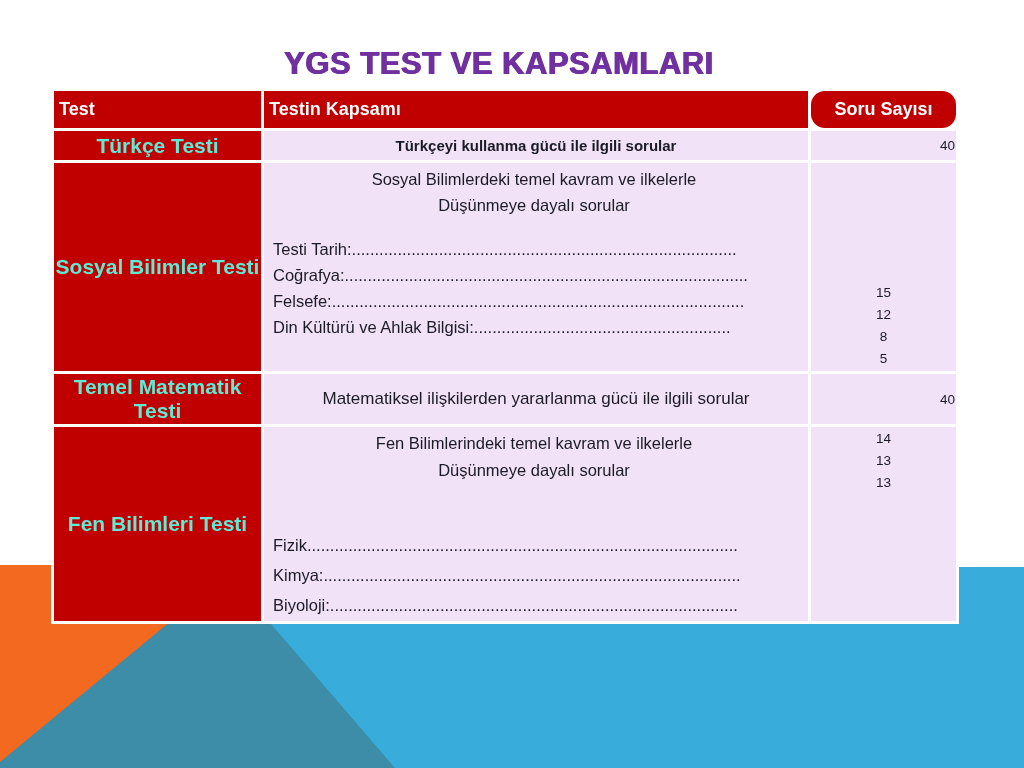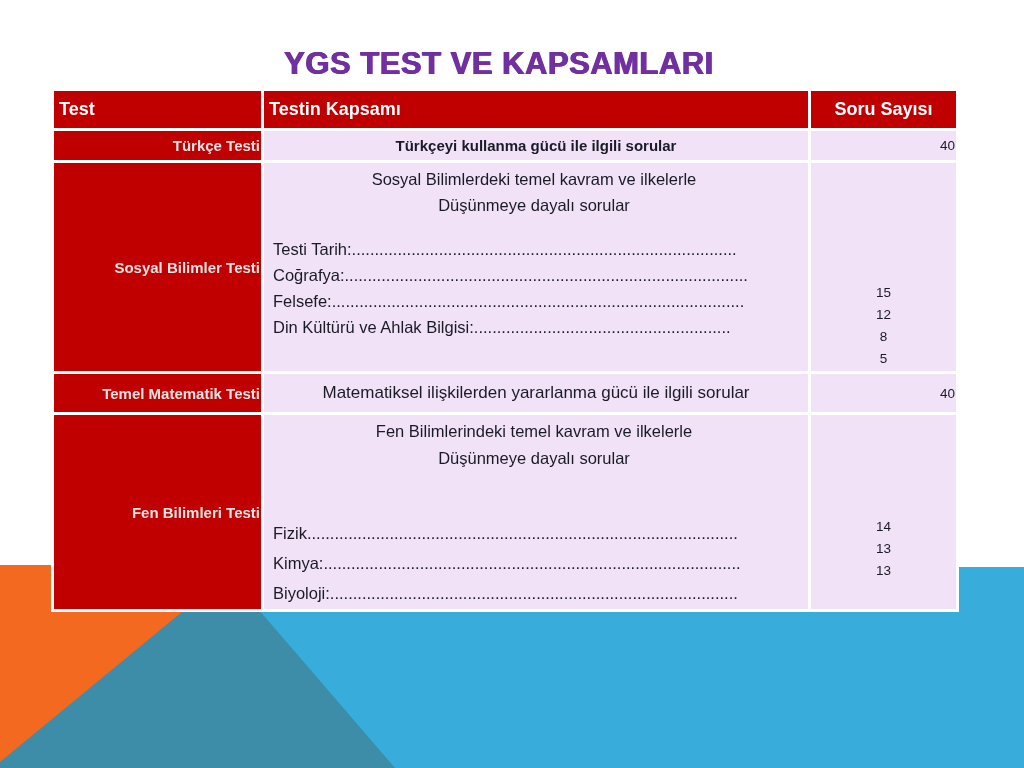--- a/index.html
+++ b/index.html
@@ -28,48 +28,48 @@
   table.ygs{
     border-collapse:separate;border-spacing:3px;
     table-layout:fixed;width:908px;background:#ffffff;
   }
   col.c1{width:207px;} col.c2{width:544px;} col.c3{width:145px;}
   td{vertical-align:middle;overflow:hidden;}
   .red-cell{background:var(--c-red);color:#ffffff;}
   .lav-cell{background:var(--c-lavender);color:var(--c-ink);}
   tr.hdr td{height:35px;font-size:18px;font-weight:700;}
   td.hdr-left{padding-left:5px;}
-  td.hdr-center{text-align:center;}
+  td.hdr-center{text-align:center;border-radius:14px;}
   tr.r-thin td{height:27px;}
   tr.r-mid td{height:36px;}
   tr.r-sosyal td{height:180px;vertical-align:top;}
   tr.r-fen td{height:190px;vertical-align:top;}
   .test-name{
-    text-align:right;font-weight:700;font-size:15px;color:#e5e5e5;
+    text-align:center;font-weight:700;font-size:21px;color:#5eead4;
   }
   td.red-cell.v-center{vertical-align:middle;}
   .scope-small{
     text-align:center;font-weight:700;font-size:15px;line-height:27px;
   }
   .scope-reg{
     text-align:center;font-size:17px;
   }
   .count{
     text-align:right;font-size:13.5px;line-height:27px;
   }
   .scope-block{padding:2px 12px 0 8px;}
   .scope-center-line{text-align:center;font-size:16.5px;line-height:26px;white-space:nowrap;}
   .r-fen .scope-center-line{line-height:27px;}
   .gap-sosyal{height:18px;}
   .gap-fen{height:46px;}
   .dotline{font-size:16.5px;line-height:26px;white-space:nowrap;overflow:hidden;text-align:left;}
   .r-fen .dotline{line-height:30px;}
   .counts-col{display:flex;flex-direction:column;align-items:center;font-size:13.5px;line-height:22px;}
   .counts-col.sosyal{padding-top:76px;margin-top:42px;}
-  .counts-col.fen{padding-top:100px;}
+  .counts-col.fen{}
 </style>
 </head>
 <body>
 
 <svg class="shapes" viewBox="0 560 1024 208" preserveAspectRatio="none">
   <rect class="shape-cyan" x="0" y="567" width="1024" height="201"></rect>
   <rect class="shape-orange" x="0" y="565" width="230" height="203"></rect>
   <polygon class="shape-teal" points="228,574 0,762 0,768 395,768"></polygon>
 </svg>
 

